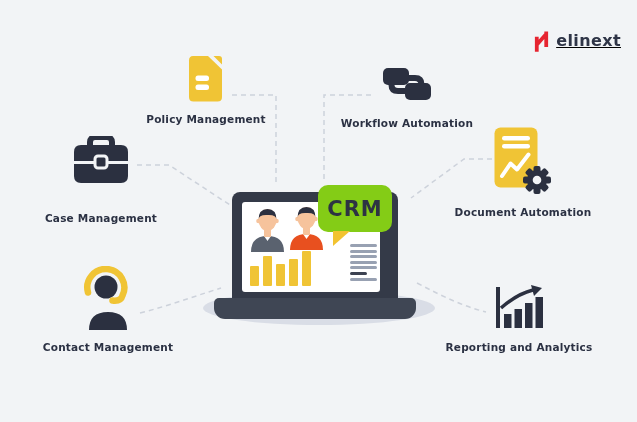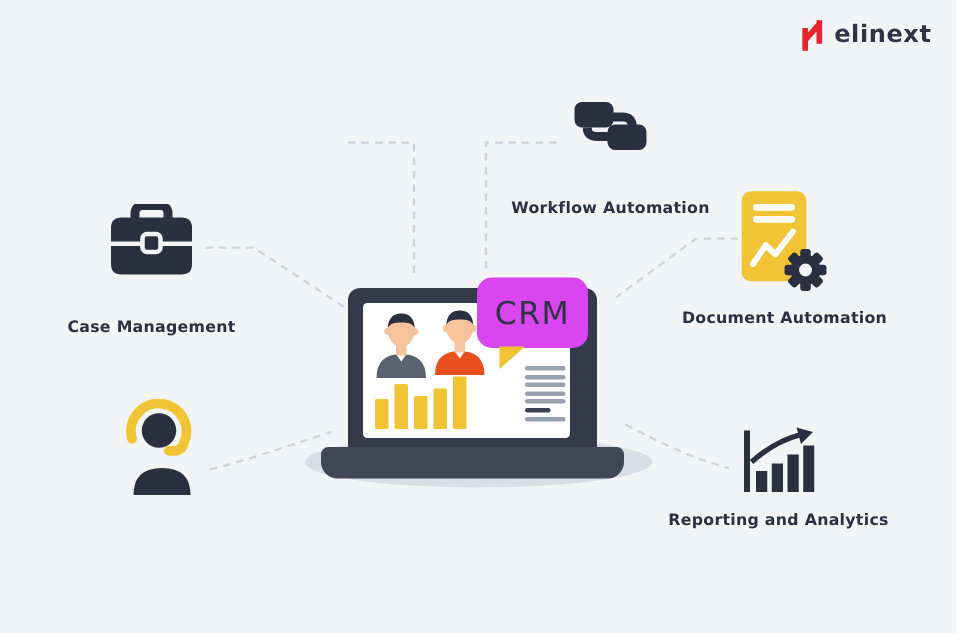--- a/index.html
+++ b/index.html
@@ -2,29 +2,29 @@
 <html><head>
 <meta charset="utf-8">
 <style>
   html,body{margin:0;padding:0;background:#e8eaee;}
   .canvas{position:relative;width:637px;height:422px;background:#f2f4f6;overflow:hidden;
           font-family:"DejaVu Sans","Liberation Sans",sans-serif;}
   .connectors{position:absolute;left:0;top:0;width:637px;height:422px;}
   .connectors path{fill:none;stroke:#cdd2db;stroke-width:1.5;stroke-dasharray:5 4;}
 
   
-  .logo{position:absolute;top:10px;right:16px;display:flex;align-items:center;gap:6px;}
+  .logo{position:absolute;top:28px;right:16px;display:flex;align-items:center;gap:6px;text-decoration:underline;}
   .logo .brand{font-size:16px;font-weight:700;color:#2f3547;letter-spacing:.4px;}
 
   
   .feature{position:absolute;display:flex;flex-direction:column;align-items:center;}
   .flabel{margin-top:11px;font-size:10.5px;font-weight:700;color:#2b3143;
           letter-spacing:.2px;white-space:nowrap;}
   .f-policy{left:126px;top:56px;width:160px;}
-  .f-workflow{left:327px;top:62px;width:160px;gap:16px;}
+  .f-workflow{left:327px;top:62px;width:160px;}
   .f-case{left:21px;top:136px;width:160px;gap:17px;}
   .f-document{left:441px;top:127px;width:164px;}
   .f-contact{left:28px;top:266px;width:160px;}
   .f-reporting{left:438px;top:284px;width:162px;}
 
   
   .laptop{position:absolute;left:200px;top:178px;width:240px;height:152px;}
   .lshadow{position:absolute;left:3px;top:113px;width:232px;height:34px;
            background:#d9dde6;border-radius:50%;}
   .lscreen{position:absolute;left:32px;top:14px;width:166px;height:110px;
@@ -32,23 +32,23 @@
   .linner{position:absolute;left:10px;top:10px;right:18px;bottom:10px;
           background:#ffffff;border-radius:3px;}
   .lbase{position:absolute;left:14px;top:120px;width:202px;height:21px;
          background:#3f4654;border-radius:5px 5px 11px 11px;}
   .avatars{position:absolute;left:6px;top:2px;}
   .bars{position:absolute;left:8px;bottom:6px;display:flex;align-items:flex-end;gap:4px;}
   .bars span{width:9px;background:#f0c435;border-radius:1px;display:block;}
   .textlines{position:absolute;left:108px;top:42px;width:27px;}
   .tl{height:3px;background:#98a1b2;border-radius:1.5px;margin-bottom:2.6px;}
   .tl.dark{background:#3c4251;width:62%;}
-  .bubble{position:absolute;left:118px;top:7px;width:74px;height:47px;background:#d946ef;
+  .bubble{position:absolute;left:118px;top:7px;width:74px;height:47px;background:#84cc16;
           border-radius:10px;display:flex;align-items:center;justify-content:center;
-          font-size:21px;font-weight:400;color:#2d3343;letter-spacing:1px;}
+          font-size:21px;font-weight:700;color:#2d3343;letter-spacing:1px;}
   .btail{position:absolute;left:15px;top:46px;width:0;height:0;
          border-top:15px solid #f2c330;border-right:17px solid transparent;}
 </style>
 </head>
 <body>
 
 <div class="canvas">
 
   <svg class="connectors" viewBox="0 0 637 422">
     <path d="M232 95 H276 V183"></path>
@@ -59,20 +59,29 @@
     <path d="M417 283 C442 296 462 306 486 312"></path>
   </svg>
 
   <div class="logo">
     <svg width="17" height="25" viewBox="0 0 18 26">
       <path d="M4 25 V9 M4 17.5 L14 6 M14 3.5 V20" stroke="#e62430" stroke-width="4" fill="none"></path>
     </svg>
     <span class="brand">elinext</span>
   </div>
 
+  <div class="feature f-policy">
+    <svg width="36" height="46" viewBox="0 0 36 46">
+      <path d="M5 0 H20 L34 13.5 V41 Q34 45.5 29.5 45.5 H5.5 Q1 45.5 1 41 V4.5 Q1 0 5 0 Z" fill="#f0c435"></path>
+      <path d="M25.5 0 H31 Q34 0 34 3 V8.5 Z" fill="#f0c435"></path>
+      <rect x="7.5" y="19.5" width="13.5" height="5.5" rx="2.5" fill="#ffffff"></rect>
+      <rect x="7.5" y="28.5" width="13.5" height="5.5" rx="2.5" fill="#ffffff"></rect>
+    </svg>
+    <div class="flabel">Policy Management</div>
+  </div>
 
   <div class="feature f-workflow">
     <svg width="50" height="44" viewBox="0 0 50 44">
       <path d="M25 16 H33 Q39.5 16 39.5 22.5" stroke="#2b3040" stroke-width="6" fill="none"></path>
       <path d="M25 29 H16 Q9.5 29 9.5 23" stroke="#2b3040" stroke-width="6" fill="none"></path>
       <rect x="1" y="6" width="26" height="17" rx="5" fill="#2b3040"></rect>
       <rect x="23" y="21" width="26" height="17" rx="5" fill="#2b3040"></rect>
     </svg>
     <div class="flabel">Workflow Automation</div>
   </div>
@@ -106,20 +115,21 @@
     </svg>
     <div class="flabel">Document Automation</div>
   </div>
 
   <div class="feature f-contact">
     <svg width="60" height="64" viewBox="0 0 60 64">
       <path d="M11 64 Q11 46 30 46 Q49 46 49 64 Z" fill="#2b3040"></path>
       <circle cx="28" cy="21" r="11.5" fill="#2b3040"></circle>
       <path d="M10 26.5 A18.5 18.5 0 1 1 44.5 29.5 Q43 35.5 34.5 34.5" stroke="#f0c435" stroke-width="6.5" fill="none" stroke-linecap="round"></path>
     </svg>
+    <div class="flabel">Contact Management</div>
   </div>
 
   <div class="feature f-reporting">
     <svg width="48" height="46" viewBox="0 0 48 46">
       <path d="M3 3 V44" stroke="#2b3040" stroke-width="4"></path>
       <rect x="9" y="30" width="7.5" height="14" fill="#2b3040"></rect>
       <rect x="19.5" y="25" width="7.5" height="19" fill="#2b3040"></rect>
       <rect x="30" y="19" width="7.5" height="25" fill="#2b3040"></rect>
       <rect x="40.5" y="13" width="7.5" height="31" fill="#2b3040"></rect>
       <path d="M6 24 Q22 10 38 6" stroke="#2b3040" stroke-width="3.5" fill="none"></path>

